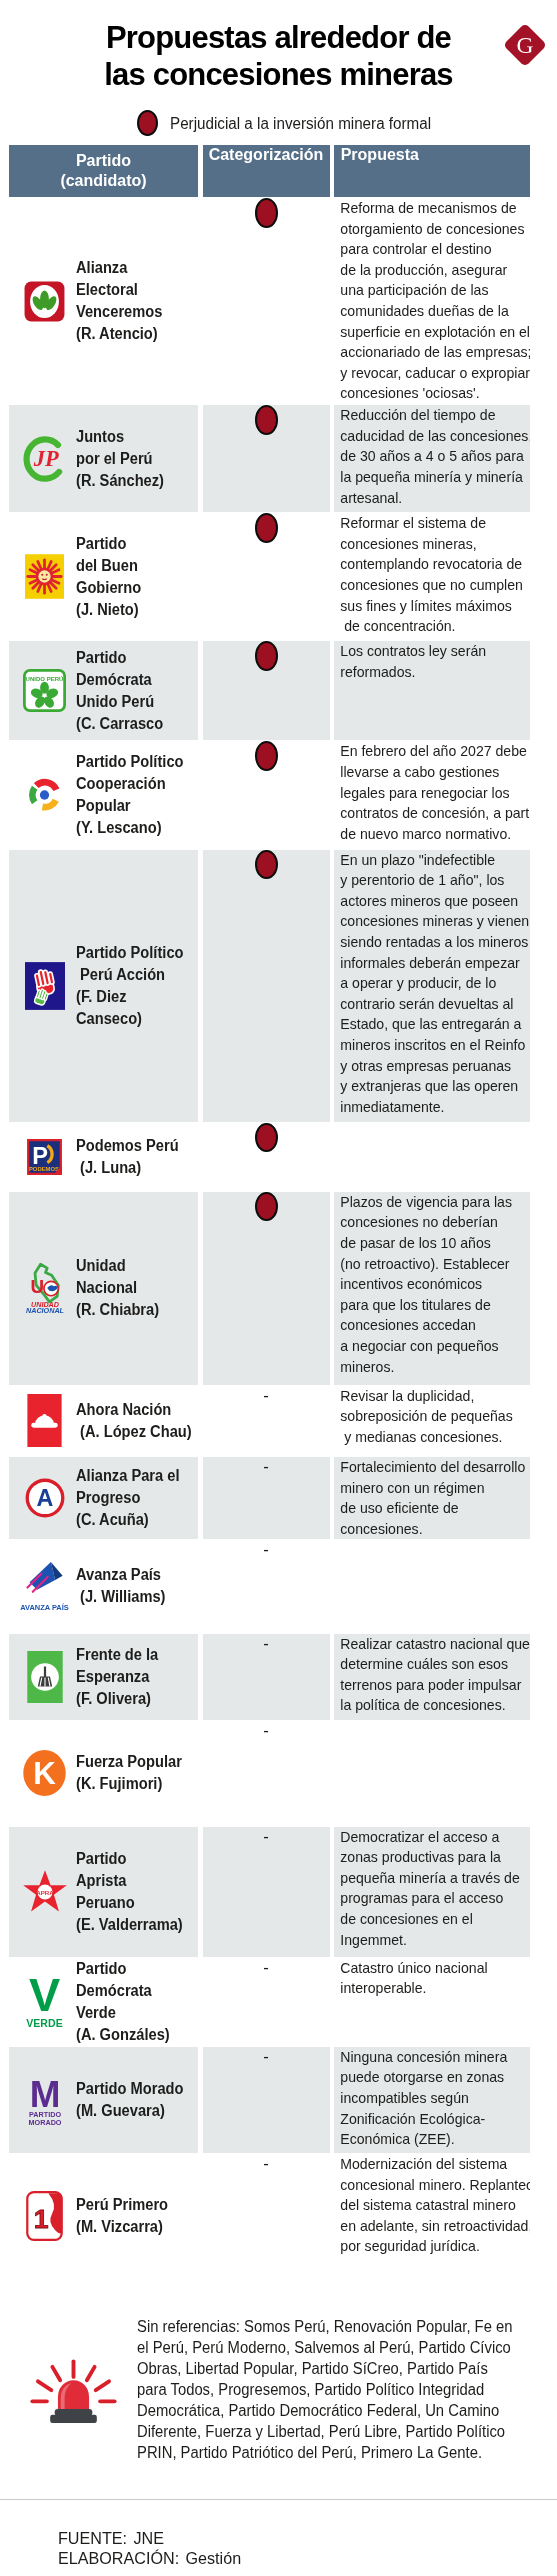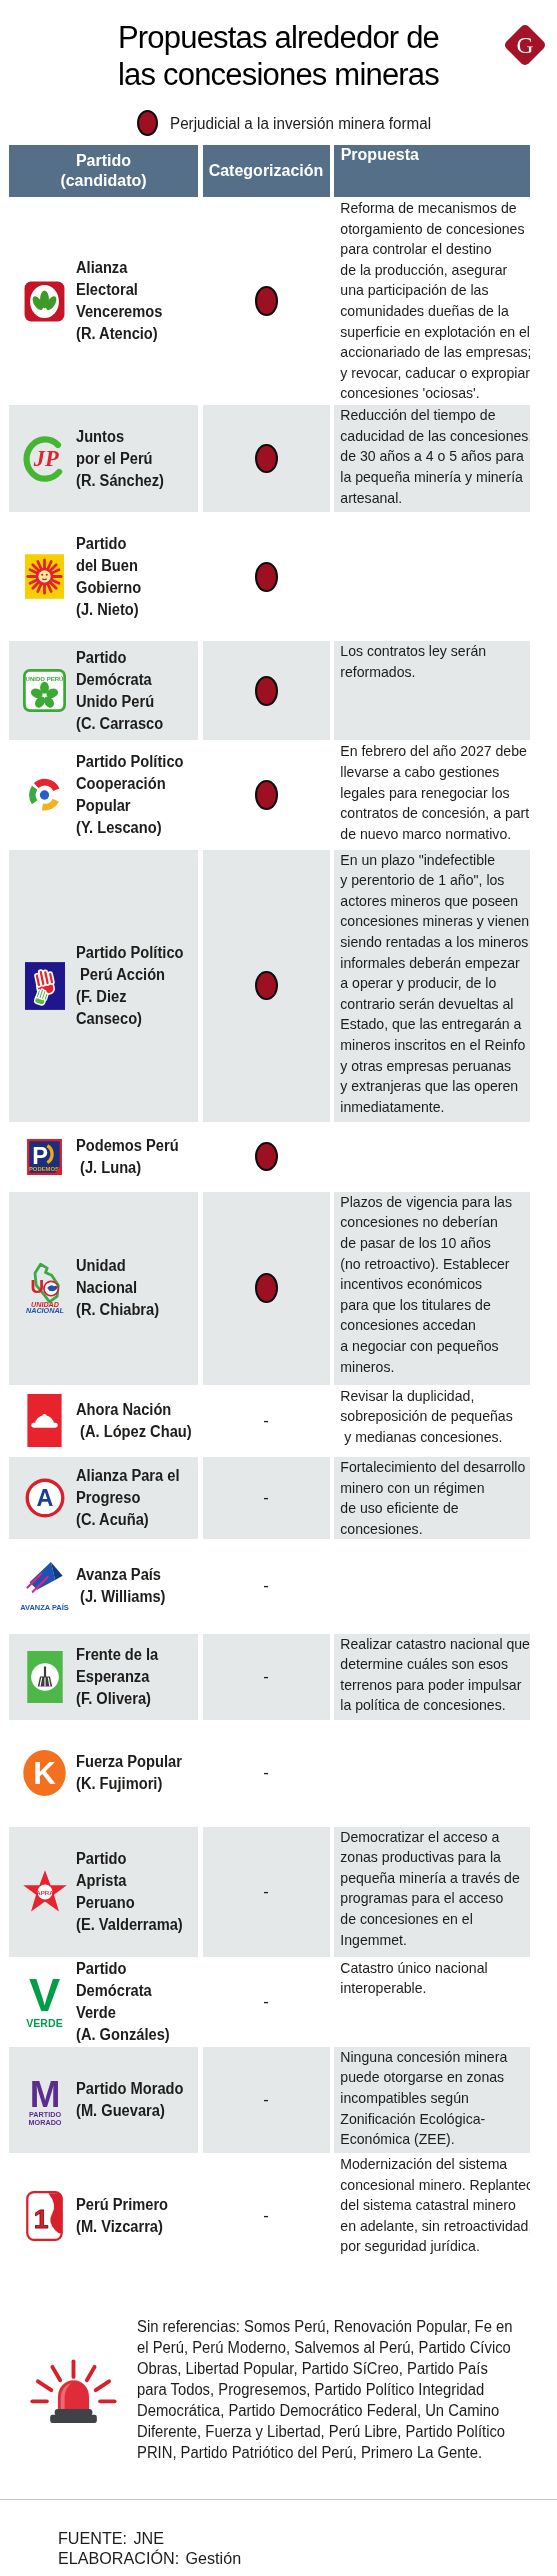--- a/index.html
+++ b/index.html
@@ -1,30 +1,30 @@
 <!DOCTYPE html>
 <html style="--header-bg: #546f87; --row-bg: #e4e8e9; --dot: #9c1022;font-size:9px"><head>
 <meta charset="utf-8">
 <style>
   html,body{margin:0;padding:0}
   body{width:557px;height:2576px;position:relative;overflow:hidden;background:#fff;
        font-family:"Liberation Sans",sans-serif;color:#1d1d1b}
   .title{position:absolute;top:19px;left:0;width:100%;text-align:center;color:#000;
-         font-weight:normal;font-size:31px;line-height:37px;letter-spacing:-0.8px;white-space:pre}
+         font-weight:bold;font-size:31px;line-height:37px;letter-spacing:-0.8px;white-space:pre}
   .brand{position:absolute;left:501px;top:21px}
   .legend{position:absolute;top:108px;left:0;width:100%;height:33px}
   .legend-dot{position:absolute;left:137px;top:2.2px;width:16.7px;height:22px;border-radius:50%;
               background:var(--dot,#9c1022);border:2.2px solid #0d0d0d}
   .legend-label{position:absolute;left:170px;top:6.7px;font-size:16px;white-space:pre;
                 transform:scaleX(.95);transform-origin:left top}
   .table{position:absolute;left:9px;top:145px;width:545px}
   .hrow,.row{display:flex;gap:4.5px;margin-bottom:1.1px}
   .cell{overflow:hidden;box-sizing:border-box}
   .c1{width:189px;flex:none;display:flex;align-items:center;padding-left:11px}
-  .c2{width:127px;flex:none;display:flex;align-items:center;justify-content:center}
+  .c2{width:127px;flex:none;display:flex;justify-content:center}
   .c3{width:196px;flex:none;display:flex;}
   .hrow{height:52px}
   .hrow .cell{background:var(--header-bg,#546f87);color:#fff;font-weight:bold}
   .hrow .c1,.hrow .c2{justify-content:center;padding:0;text-align:center}
   .hrow .c3{justify-content:flex-start}
   .hc{font-size:16px;line-height:20px;white-space:pre}
   .hrow .c3 .hc{padding-left:6.7px}
   .row.shade .cell{background:var(--row-bg,#e4e8e9)}
   .logo{width:49px;flex:none;display:flex;align-items:flex-start;justify-content:center}
   .pname{font-weight:bold;font-size:15.6px;line-height:22px;white-space:pre;margin-left:6.7px;
@@ -157,20 +157,28 @@
           </span>
       <span class="pname">Partido
 del Buen
 Gobierno
 (J. Nieto)</span>
     </div>
     <div class="cell c2">
       <span class="dot"></span>
       <span class="dash"></span>
     </div>
+    <div class="cell c3">
+      <span class="prop">Reformar el sistema de
+concesiones mineras,
+contemplando revocatoria de
+concesiones que no cumplen
+sus fines y límites máximos
+ de concentración.</span>
+    </div>
   </div>
       <div class="row shade" style="min-height: 99px;">
     <div class="cell c1">
       <span class="logo">
             <svg width="43" height="43" viewBox="0 0 78 78">
               <rect x="2.5" y="2.5" width="73" height="73" rx="10" fill="#fff" stroke="#3aaa35" stroke-width="5"></rect>
               <text x="39" y="21" text-anchor="middle" font-size="11" font-weight="bold" fill="#3aaa35">UNIDO PERÚ</text>
               <g fill="#3aaa35">
                 <ellipse cx="39" cy="34" rx="8" ry="11"></ellipse>
                 <ellipse cx="25" cy="44" rx="8" ry="11" transform="rotate(-70 25 44)"></ellipse>

